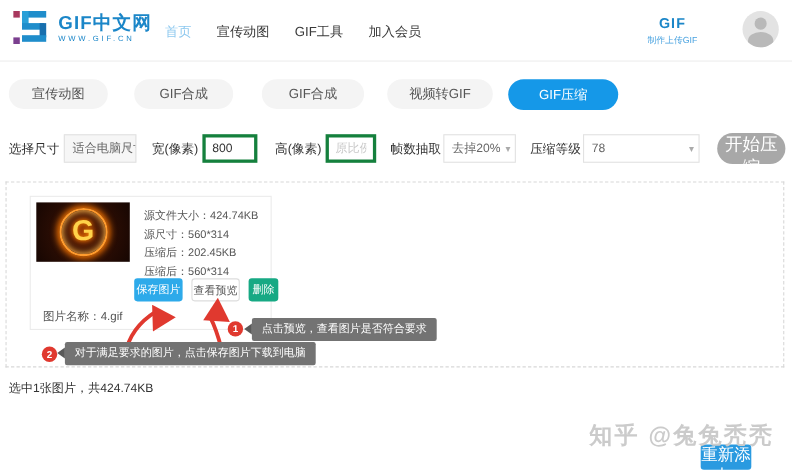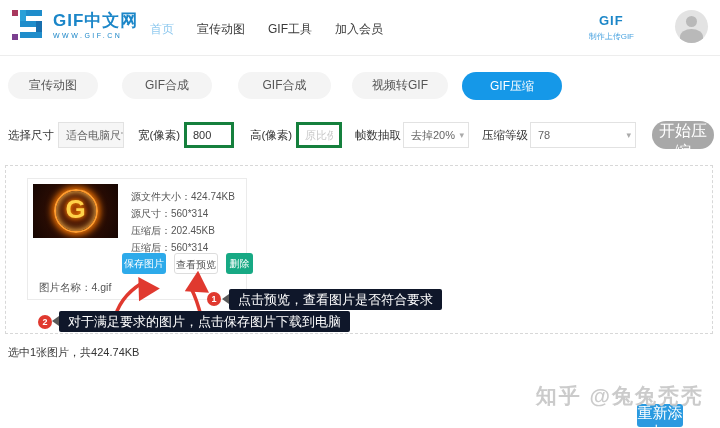--- a/index.html
+++ b/index.html
@@ -75,21 +75,21 @@
   .btn-preview { left:146px; width:44px; background:#fff; border:1px solid #ddd; color:#555; }
   .btn-delete { left:198px; width:27px; background:#17a984; }
   .card-name { position:absolute; left:11px; top:102px; font-size:10.5px; color:#555; }
   
   .badge { position:absolute; width:14px; height:14px; border-radius:50%;
     background:#e0392f; color:#fff; font-size:9px; font-weight:bold;
     text-align:center; line-height:14px; }
   .badge1 { left:207px; top:292px; }
   .badge2 { left:38px;  top:315px; }
   .tooltip { position:absolute; height:21px; line-height:21px; padding:0 9px;
-    background:#0f172a; color:#fff; font-size:13px; border-radius:2px; white-space:nowrap; }
+    background:#737373; color:#fff; font-size:10px; border-radius:2px; white-space:nowrap; }
   .tooltip1 { left:229px; top:289px; }
   .tooltip2 { left:59px;  top:311px; }
   .tip-arrow { position:absolute; width:0; height:0;
     border-top:5px solid transparent; border-bottom:5px solid transparent;
     border-right:7px solid #5a5a5a; }
   .tip-arrow1 { left:222px; top:294px; }
   .tip-arrow2 { left:52px;  top:316px; }
   .arrow-layer { position:absolute; left:0; top:0; width:720px; height:428px; pointer-events:none; }
   
   .summary { position:absolute; left:8px; top:345px; font-size:11px; color:#333; }

